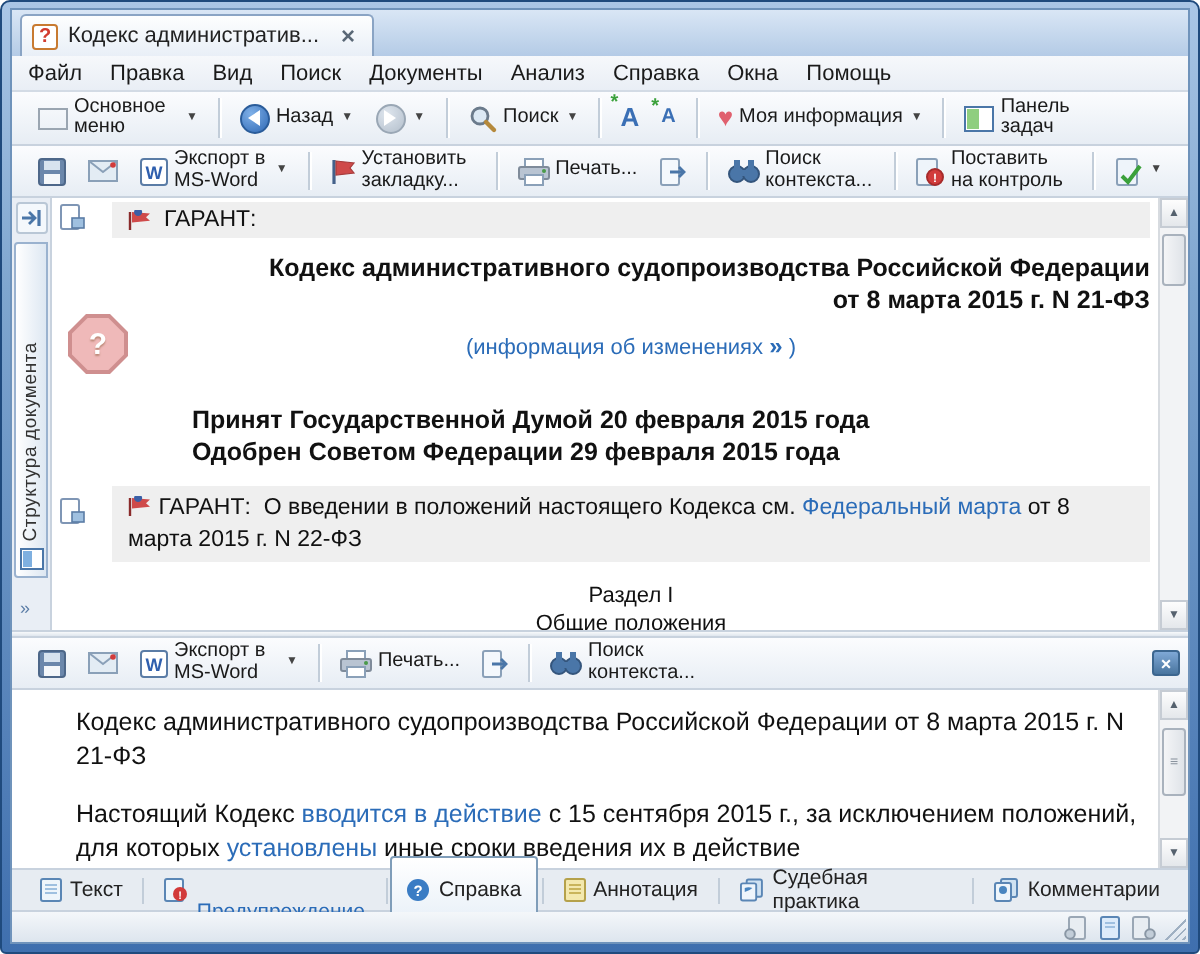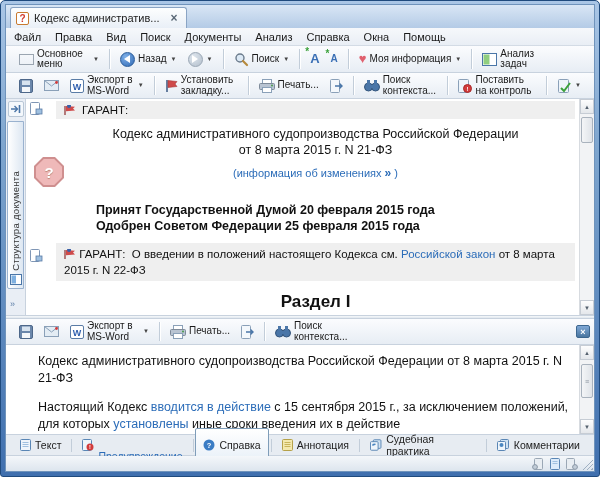--- a/index.html
+++ b/index.html
@@ -64,26 +64,26 @@
   .vtab{ position:absolute; left:1px; top:22px; width:17px; height:168px; border:1px solid #9ab2cf; border-radius:2px 0 0 2px;
     background:linear-gradient(90deg,#ffffff,#dde7f2); display:flex; flex-direction:column; align-items:center; justify-content:flex-end; padding:3px 0; }
   .vtext{ writing-mode:vertical-rl; transform:rotate(180deg); font-size:9.5px; color:#333; letter-spacing:.3px; margin-bottom:3px; }
   .side-chevron{ position:absolute; left:4px; bottom:6px; font-size:9px; color:#5a7ca6; }
 
   .doc{ flex:1; background:#fff; position:relative; overflow:hidden; padding:2px 4px 0 30px; font-size:12px; color:#111; }
   .margin-icon{ position:absolute; left:4px; }
   .gblock{ background:#efefef; padding:3px 8px; font-size:11.5px; display:block; }
   .grow1{ display:flex; align-items:center; gap:6px; }
   .link{ color:#2b6cb8; }
-  .doc-title{ margin-top:7px; text-align:center; font-weight:normal; font-size:12.5px; line-height:1.3; }
+  .doc-title{ margin-top:7px; text-align:right; font-weight:bold; font-size:12.5px; line-height:1.3; }
   .info-link{ margin-top:7px; text-align:center; font-size:11px; color:#2b6cb8; }
   .info-arrow{ font-weight:bold; font-size:12px; }
   .adopted{ margin-top:22px; padding-left:40px; font-weight:bold; font-size:12.5px; line-height:1.3; }
   .gblock2{ margin-top:9px; line-height:1.4; }
-  .section{ margin-top:10px; text-align:center; font-weight:bold; font-size:17px; line-height:1.3; }
+  .section{ margin-top:10px; text-align:center; font-weight:normal; font-size:11px; line-height:1.3; }
   .octagon-o{ position:absolute; left:8px; top:58px; width:30px; height:30px; background:#cf8f8f;
     clip-path:polygon(30% 0,70% 0,100% 30%,100% 70%,70% 100%,30% 100%,0 70%,0 30%); display:flex; align-items:center; justify-content:center; }
   .octagon-i{ width:26px; height:26px; background:#efb9b9; clip-path:polygon(30% 0,70% 0,100% 30%,100% 70%,70% 100%,30% 100%,0 70%,0 30%);
     display:flex; align-items:center; justify-content:center; color:#fff; font-weight:bold; font-size:15px; text-shadow:0 1px 1px #b87; }
 
   
   .vscroll{ width:15px; background:#f2f3f5; border-left:1px solid #d7dbe0; display:flex; flex-direction:column; }
   .sc-arrow{ height:15px; background:linear-gradient(180deg,#fdfdfd,#e4e7eb); border:1px solid #c6ccd4; font-size:6px; color:#55616e;
     display:flex; align-items:center; justify-content:center; }
   .sc-track{ flex:1; position:relative; }
@@ -199,21 +199,21 @@
     </div>
     <div class="sep"></div>
     <div class="tgroup">
       <div class="tbtn">
         <span class="icon">
           <svg width="15" height="13" viewBox="0 0 15 13">
                 <rect x="0.5" y="0.5" width="14" height="12" fill="#fff" stroke="#4a76a8"></rect>
                 <rect x="1.5" y="1.5" width="6" height="10" fill="#8fce7f"></rect>
               </svg>
         </span>
-        <span class="tlabel2 w40">Анализ задач</span>
+        <span class="tlabel2 w40">Панель задач</span>
       </div>
     </div>
   </div>
 
   <div class="toolbar tb2">
     <div class="tgroup">
       <div class="tbtn">
         <span class="icon">
           <svg width="14" height="14" viewBox="0 0 14 14">
                 <rect x="0.5" y="0.5" width="13" height="13" rx="1.5" fill="#6b87ab" stroke="#4d6789"></rect>
@@ -368,32 +368,32 @@
       </div>
 
       <div class="info-link">
         <span>(информация об изменениях</span>
         <span class="info-arrow">»</span>
         <span>)</span>
       </div>
 
       <div class="adopted">
         <span>Принят Государственной Думой 20 февраля 2015 года</span><br>
-        <span>Одобрен Советом Федерации 25 февраля 2015 года</span>
+        <span>Одобрен Советом Федерации 29 февраля 2015 года</span>
       </div>
 
       <div class="gblock gblock2">
         <svg width="12" height="10" viewBox="0 0 12 10" style="display:inline-block;vertical-align:-1px">
               <path d="M1 1 L1 10" stroke="#8a2b2b" stroke-width="1.2"></path>
               <path d="M2 1 L11 1.8 L9 3.6 L11 5.4 L2 6.2 Z" fill="#cf4a4a"></path>
               <path d="M5 3 a2 2 0 1 1 0.1 0" fill="#3a5fa6"></path>
             </svg>
         <span>ГАРАНТ:</span>&nbsp;
         <span>О введении в положений настоящего Кодекса см.</span>
-        <span class="link">Российской закон</span>
+        <span class="link">Федеральный марта</span>
         <span>от 8 марта 2015 г. N 22-ФЗ</span>
       </div>
 
       <div class="section">
         <span>Раздел I</span><br>
         <span>Общие положения</span>
       </div>
     </div>
 
     <div class="vscroll">

